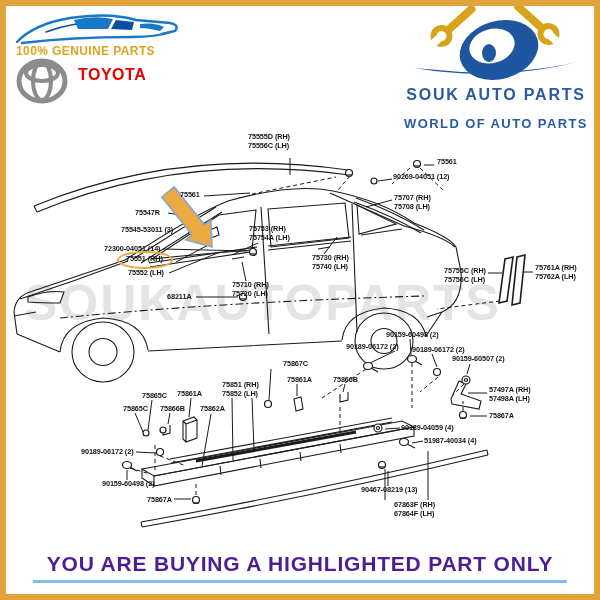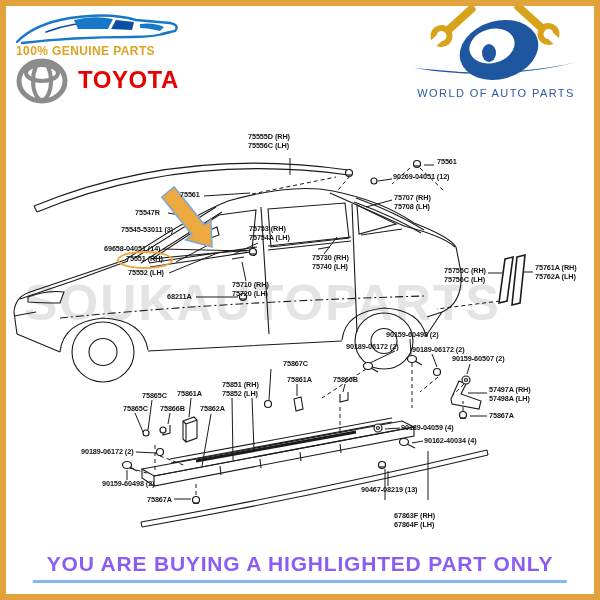--- a/index.html
+++ b/index.html
@@ -4,26 +4,26 @@
 <style>
   html,body{margin:0;padding:0;}
   body{width:600px;height:600px;position:relative;background:#ffffff;
        font-family:"Liberation Sans",sans-serif;overflow:hidden;}
   .frame{position:absolute;inset:0;border:6px solid #E2A23C;z-index:10;pointer-events:none;}
   
   .hdr-left{position:absolute;left:12px;top:10px;width:180px;z-index:6;}
   .slogan{position:absolute;left:16px;top:44px;font-size:12px;font-weight:700;
           letter-spacing:.4px;color:#DFA321;white-space:nowrap;z-index:6;}
   .emblem{position:absolute;left:16px;top:58px;z-index:6;}
-  .brand{position:absolute;left:78px;top:66px;font-size:24px;font-weight:700;
+  .brand{position:absolute;left:78px;top:66px;font-size:16px;font-weight:700;
          color:#E60000;letter-spacing:.5px;z-index:6;}
   .hdr-right{position:absolute;left:400px;top:6px;width:192px;z-index:6;text-align:center;}
   .souk-name{font-size:16px;font-weight:600;letter-spacing:1.8px;color:#2B59A5;
              margin-top:2px;white-space:nowrap;}
-  .souk-tag{font-size:11px;font-weight:400;letter-spacing:1.4px;color:#2B59A5;margin-top:3px;}
+  .souk-tag{font-size:13px;font-weight:700;letter-spacing:1.4px;color:#2B59A5;margin-top:12px;}
   
   .watermark{position:absolute;left:24px;top:274px;font-size:50px;font-weight:700;
              letter-spacing:2px;color:#E4E4E4;z-index:1;white-space:nowrap;}
   
   .dsvg{position:absolute;left:0;top:0;z-index:2;}
   .plabel{position:absolute;font-size:7.3px;line-height:1.18;font-weight:700;color:#141414;
           white-space:pre-line;z-index:5;letter-spacing:-0.1px;}
   .hl-ellipse{border:2.5px solid #EBA93F;border-radius:50%;padding:2px 8px 3px 7px;}
   
   .footer{position:absolute;left:50%;top:552px;transform:translateX(-50%);
@@ -79,20 +79,21 @@
       </g>
     </g>
 
     <g>
       <ellipse cx="93" cy="44" rx="40" ry="29" fill="#1E56A0" transform="rotate(-16 93 44)"></ellipse>
       <ellipse cx="86" cy="40" rx="23" ry="17" fill="#ffffff" transform="rotate(-16 86 40)"></ellipse>
       <ellipse cx="83" cy="47" rx="7" ry="9" fill="#1E56A0"></ellipse>
       <path d="M8,62 Q90,76 172,56 Q120,68 55,66 Z" fill="#1E56A0"></path>
     </g>
   </svg>
+  <div class="souk-name" style="color: rgb(43, 89, 165);">SOUK AUTO PARTS</div>
   <div class="souk-tag" style="color: rgb(43, 89, 165);">WORLD OF AUTO PARTS</div>
 </div>
 
 <div class="watermark" style="color: rgb(228, 228, 228);">SOUKAUTOPARTS</div>
 
 <svg class="dsvg" width="600" height="600" viewBox="0 0 600 600">
   <g fill="none" stroke="#1B1B1B" stroke-width="1.1">
 
     <path d="M34,206 Q180,146 348,170"></path>
     <path d="M37,212 Q182,152 349,175"></path>
@@ -282,21 +283,21 @@
 <div>
     <div class="plabel" style="left: 248px; top: 133px;">75555D (RH)
 75556C (LH)</div>
     <div class="plabel" style="left: 437px; top: 158px;">75561</div>
     <div class="plabel" style="left: 393px; top: 173px;">90269-04051 (12)</div>
     <div class="plabel" style="left: 394px; top: 194px;">75707 (RH)
 75708 (LH)</div>
     <div class="plabel" style="left: 180px; top: 191px;">75561</div>
     <div class="plabel" style="left: 135px; top: 209px;">75547R</div>
     <div class="plabel" style="left: 121px; top: 226px;">75545-53011 (3)</div>
-    <div class="plabel" style="left: 104px; top: 245px;">69658-04051 (14)</div>
+    <div class="plabel" style="left: 104px; top: 245px;">72300-04051 (14)</div>
     <div class="plabel hl-ellipse" style="left: 117px; top: 251px;">75551 (RH)</div>
     <div class="plabel" style="left: 128px; top: 269px;">75552 (LH)</div>
     <div class="plabel" style="left: 249px; top: 225px;">75753 (RH)
 75754A (LH)</div>
     <div class="plabel" style="left: 312px; top: 254px;">75730 (RH)
 75740 (LH)</div>
     <div class="plabel" style="left: 232px; top: 281px;">75710 (RH)
 75720 (LH)</div>
     <div class="plabel" style="left: 167px; top: 293px;">68211A</div>
     <div class="plabel" style="left: 444px; top: 267px;">75755C (RH)
@@ -314,22 +315,22 @@
     <div class="plabel" style="left: 259px; top: 360px; margin-left: 24px;">75867C</div>
     <div class="plabel" style="left: 287px; top: 376px;">75861A</div>
     <div class="plabel" style="left: 222px; top: 381px;">75851 (RH)
 75852 (LH)</div>
     <div class="plabel" style="left: 177px; top: 390px;">75861A</div>
     <div class="plabel" style="left: 142px; top: 392px;">75865C</div>
     <div class="plabel" style="left: 123px; top: 405px;">75865C</div>
     <div class="plabel" style="left: 160px; top: 405px;">75866B</div>
     <div class="plabel" style="left: 200px; top: 405px;">75862A</div>
     <div class="plabel" style="left: 401px; top: 424px;">90189-04059 (4)</div>
-    <div class="plabel" style="left: 424px; top: 437px;">90162-40034 (4)</div>
+    <div class="plabel" style="left: 424px; top: 437px;">51987-40034 (4)</div>
     <div class="plabel" style="left: 361px; top: 486px;">90467-08219 (13)</div>
-    <div class="plabel" style="left: 394px; top: 512px;">67863F (RH)
+    <div class="plabel" style="left: 394px; top: 501px;">67863F (RH)
 67864F (LH)</div>
     <div class="plabel" style="left: 81px; top: 448px;">90189-06172 (2)</div>
     <div class="plabel" style="left: 102px; top: 480px;">90159-60498 (2)</div>
     <div class="plabel" style="left: 147px; top: 496px;">75867A</div>
   </div>
 
-<div class="footer" style="color: #8b5cf6; border-bottom-color: rgb(134, 185, 234);">YOU ARE BUYING A HIGHLIGHTED PART ONLY</div>
+<div class="footer" style="color: #4c1d95; border-bottom-color: rgb(134, 185, 234);">YOU ARE BUYING A HIGHLIGHTED PART ONLY</div>
 
 </body></html>

